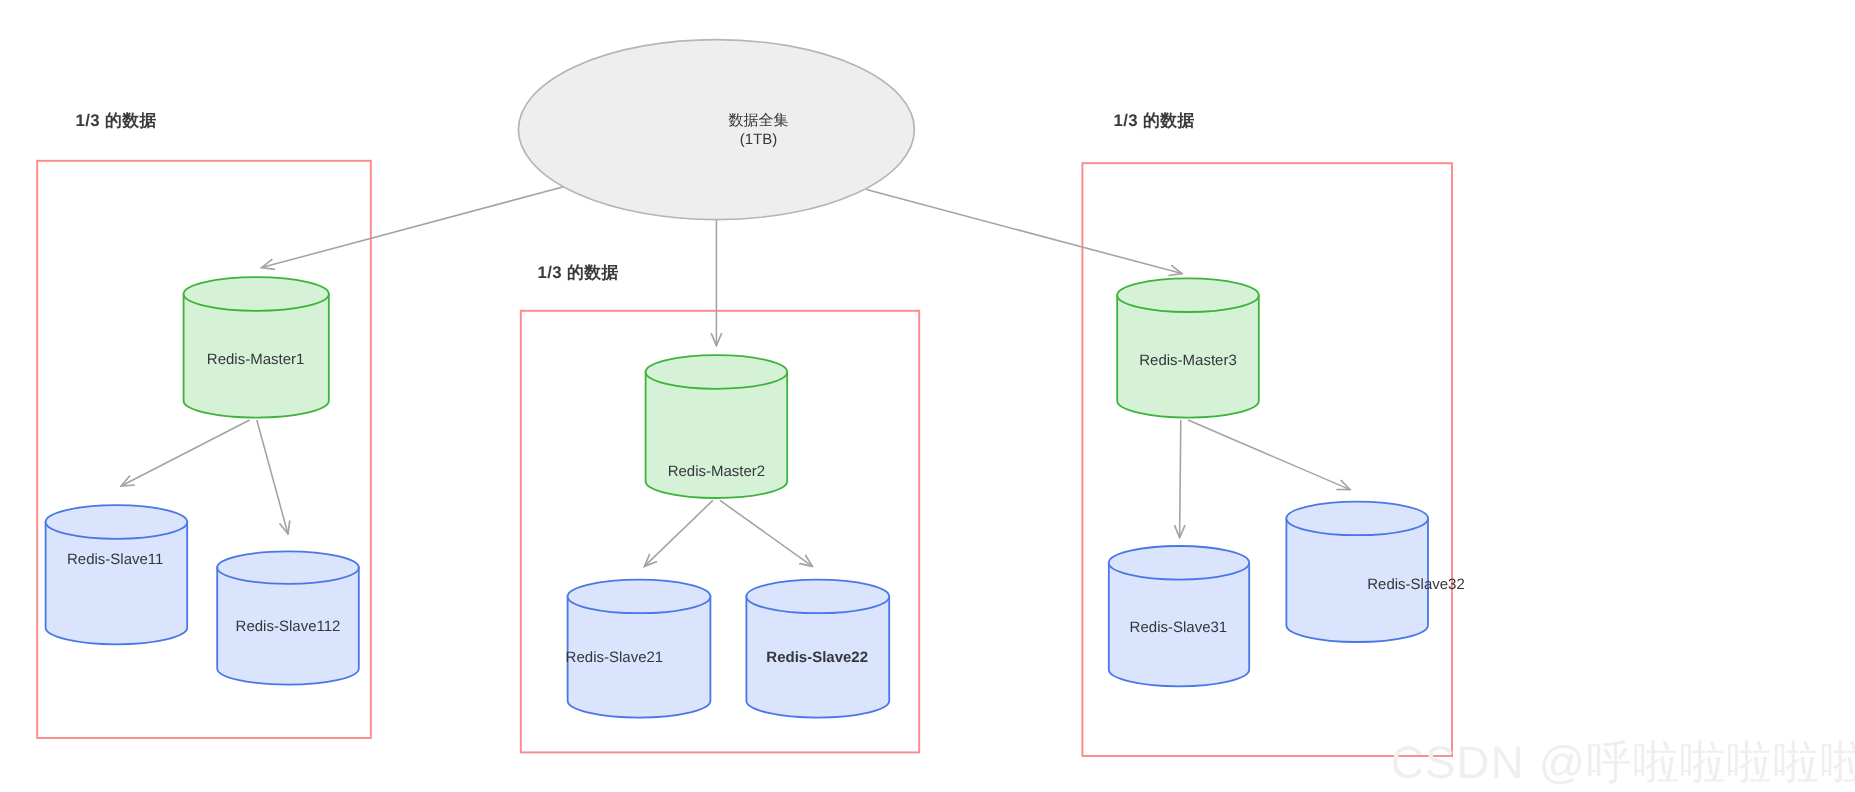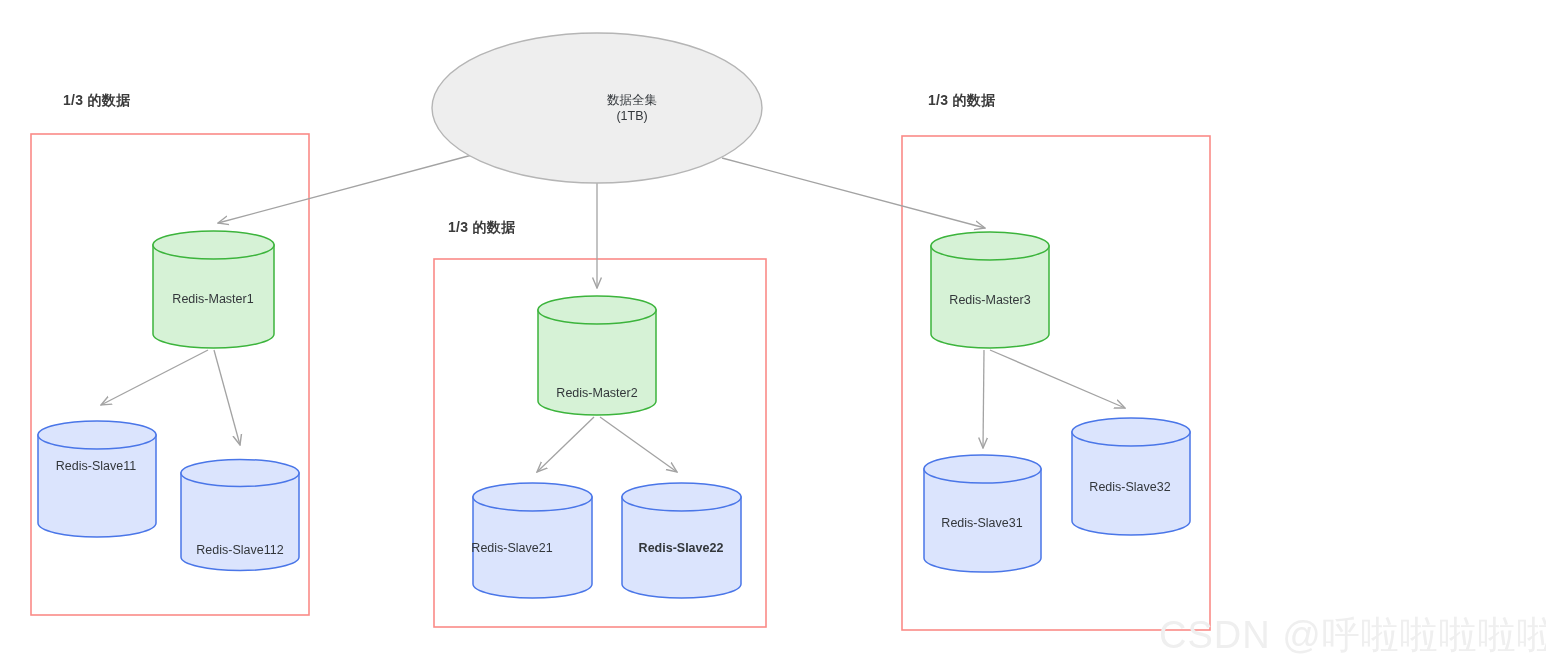--- a/index.html
+++ b/index.html
@@ -140,25 +140,25 @@
     <div>数据全集</div>
     <div>(1TB)</div>
   </div>
 
   <div class="group-label" style="left:63px; top:92px;">1/3 的数据</div>
   <div class="group-label" style="left:448px; top:219px;">1/3 的数据</div>
   <div class="group-label" style="left:928px; top:92px;">1/3 的数据</div>
 
   <div class="node-label" style="left:213px; top:299px;">Redis-Master1</div>
   <div class="node-label" style="left:96px; top:466px;">Redis-Slave11</div>
-  <div class="node-label" style="left:240px; top:522px;margin-top:28px;">Redis-Slave112</div>
+  <div class="node-label" style="left:240px; top:522px;">Redis-Slave112</div>
 
   <div class="node-label" style="left:597px; top:365px;margin-top:28px;">Redis-Master2</div>
   <div class="node-label" style="left:512px; top:548px;">Redis-Slave21</div>
   <div class="node-label" style="left:681px; top:548px;font-weight:bold;">Redis-Slave22</div>
 
   <div class="node-label" style="left:990px; top:300px;">Redis-Master3</div>
   <div class="node-label" style="left:982px; top:523px;">Redis-Slave31</div>
-  <div class="node-label" style="left:1130px; top:487px;">Redis-Slave32</div>
+  <div class="node-label" style="left:1180px; top:487px;">Redis-Slave32</div>
 
   <div class="watermark" style="left:1159px; top:610px;">CSDN @呼啦啦啦啦啦啦啦啦</div>
 
 </div>
 
 </body></html>

